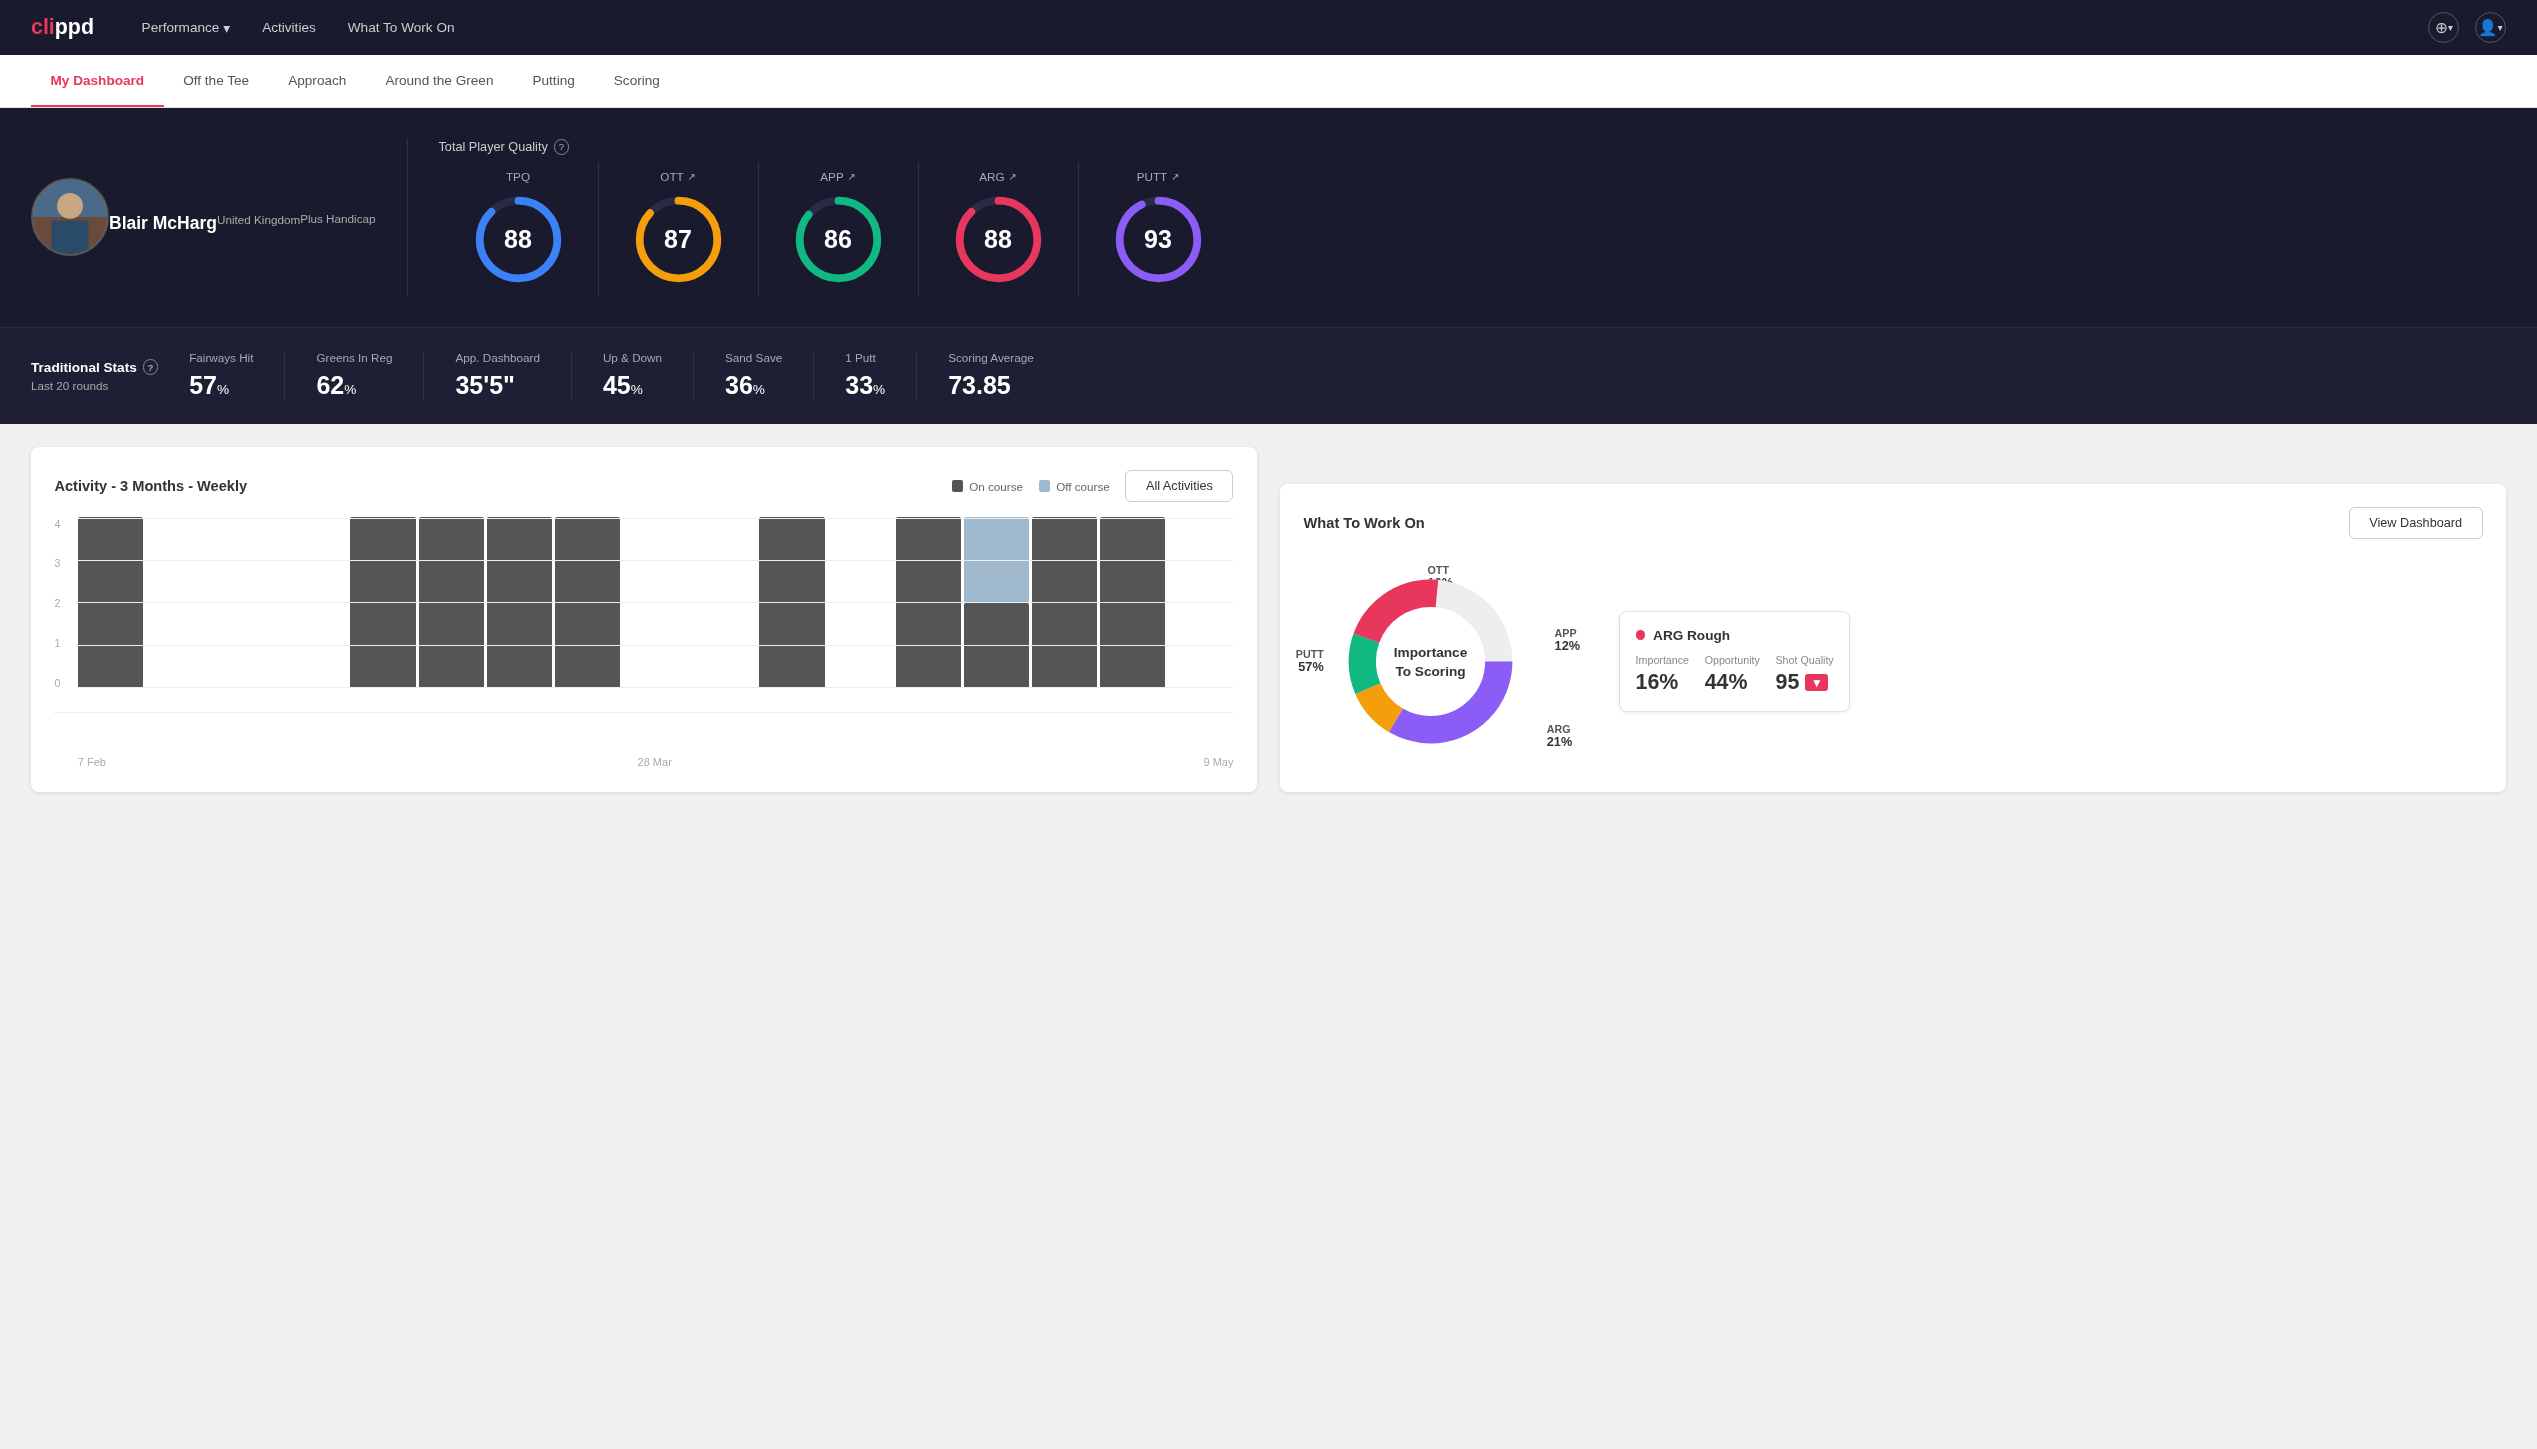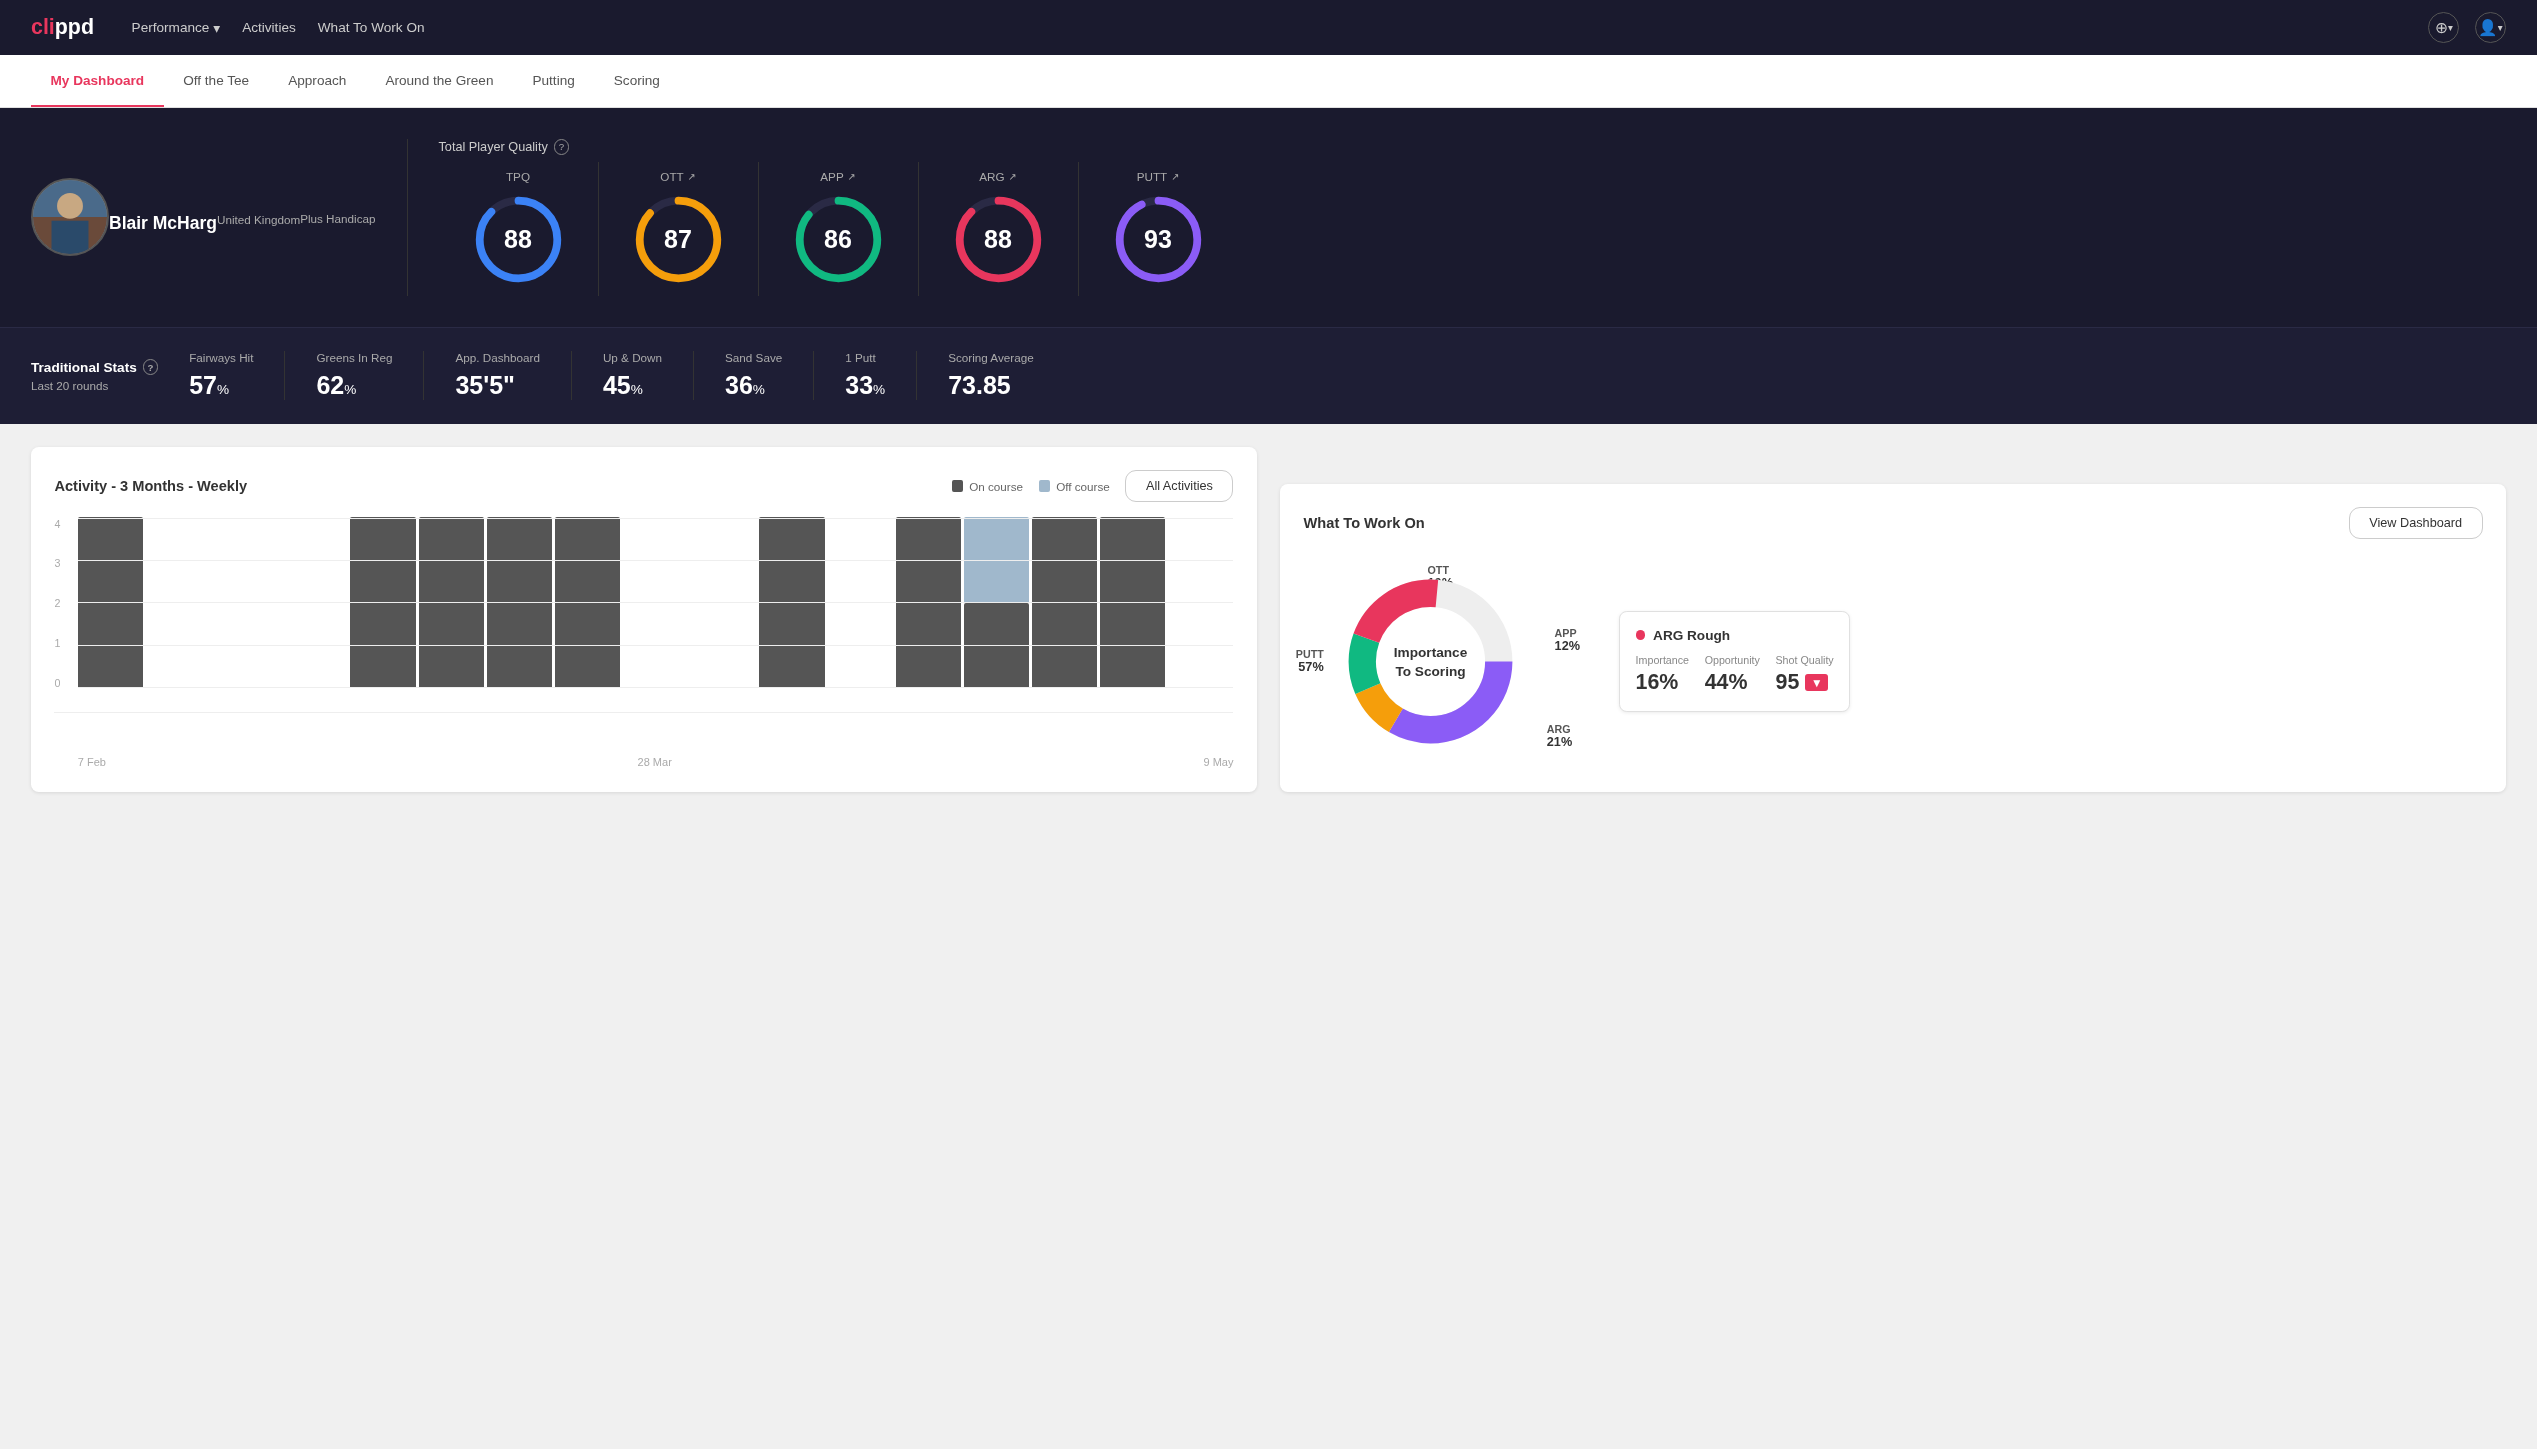--- a/index.html
+++ b/index.html
@@ -5,21 +5,21 @@
     * { box-sizing: border-box; margin: 0; padding: 0; }
     body { font-family: -apple-system, BlinkMacSystemFont, 'Segoe UI', sans-serif; background: #f0f0f0; color: #fff; }
 
     
     .top-nav {
       background: #1a1a2e;
       display: flex;
       align-items: center;
       padding: 0 31px;
       height: 55px;
-      gap: 22px;
+      gap: 32px;
     }
     .logo {
       font-size: 21.4px;
       font-weight: 700;
       color: #e8365d;
       margin-right: 15.6px;
     }
     .logo span { color: #fff; }
     .nav-item {
       color: #ccc;
@@ -209,21 +209,21 @@
     }
     .panel-title { font-size: 14.6px; font-weight: 600; color: #333; }
     .legend { display: flex; gap: 15.6px; align-items: center; }
     .legend-item { display: flex; align-items: center; gap: 5.8px; font-size: 11.7px; color: #666; }
     .legend-dot { width: 11.7px; height: 11.7px; border-radius: 1.9px; }
     .btn-outline {
       border: 1.5px solid #ccc;
       background: #fff;
       color: #333;
       padding: 7.8px 19.5px;
-      border-radius: 11px;
+      border-radius: 6px;
       cursor: pointer;
       font-size: 12.7px;
       font-weight: 500;
     }
 
     
     .chart-area {
       position: relative;
       height: 195px;
       display: flex;

